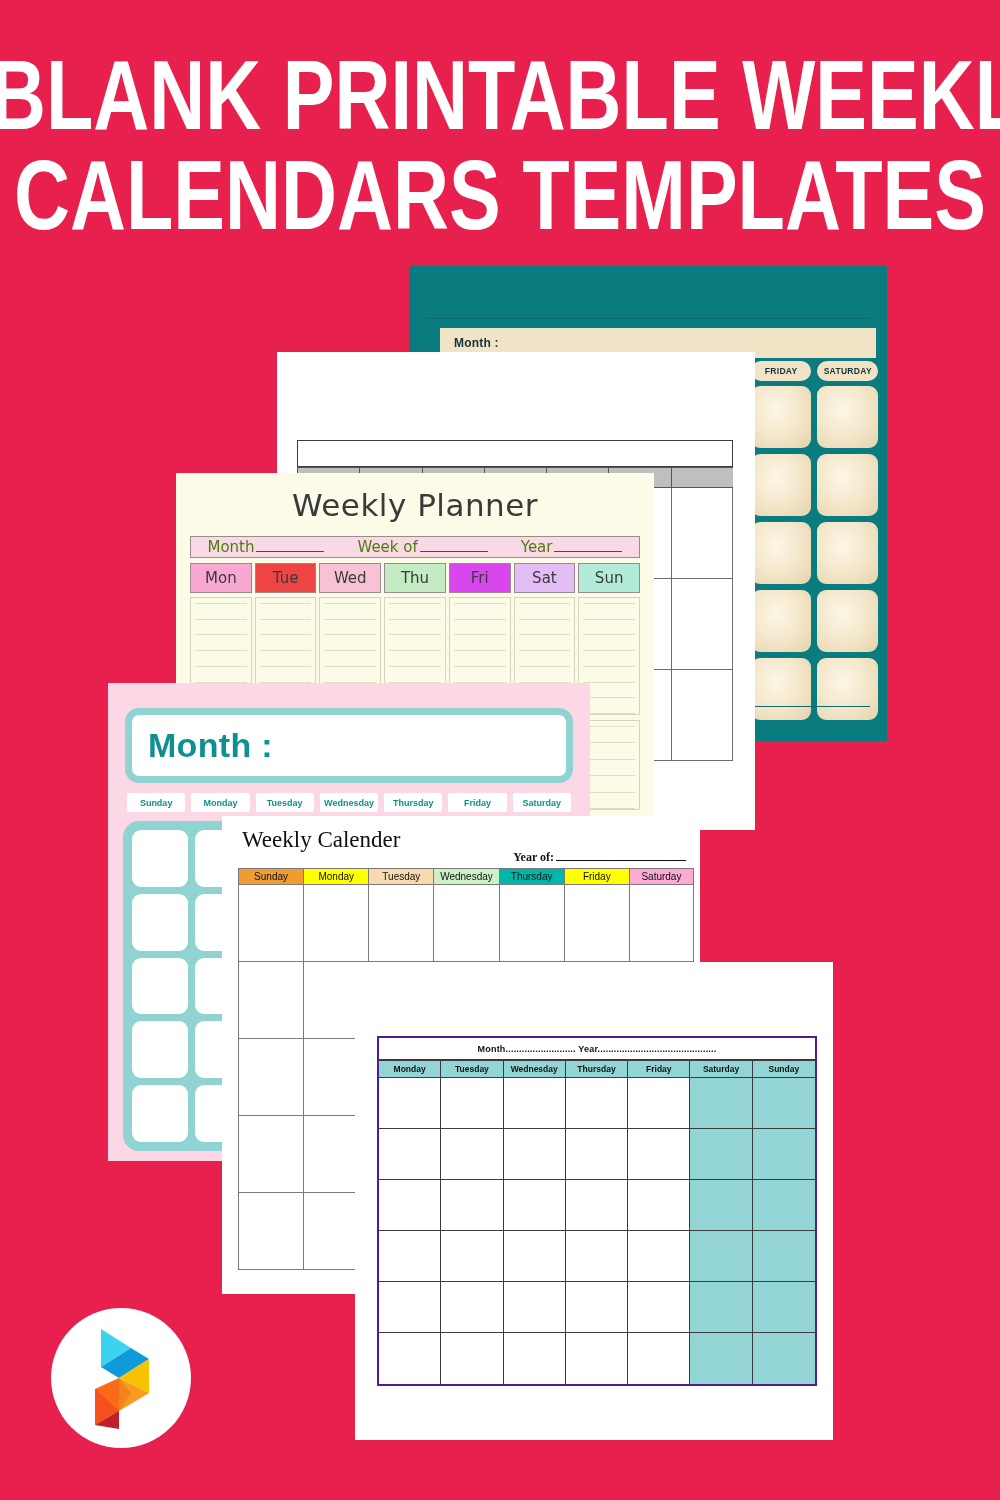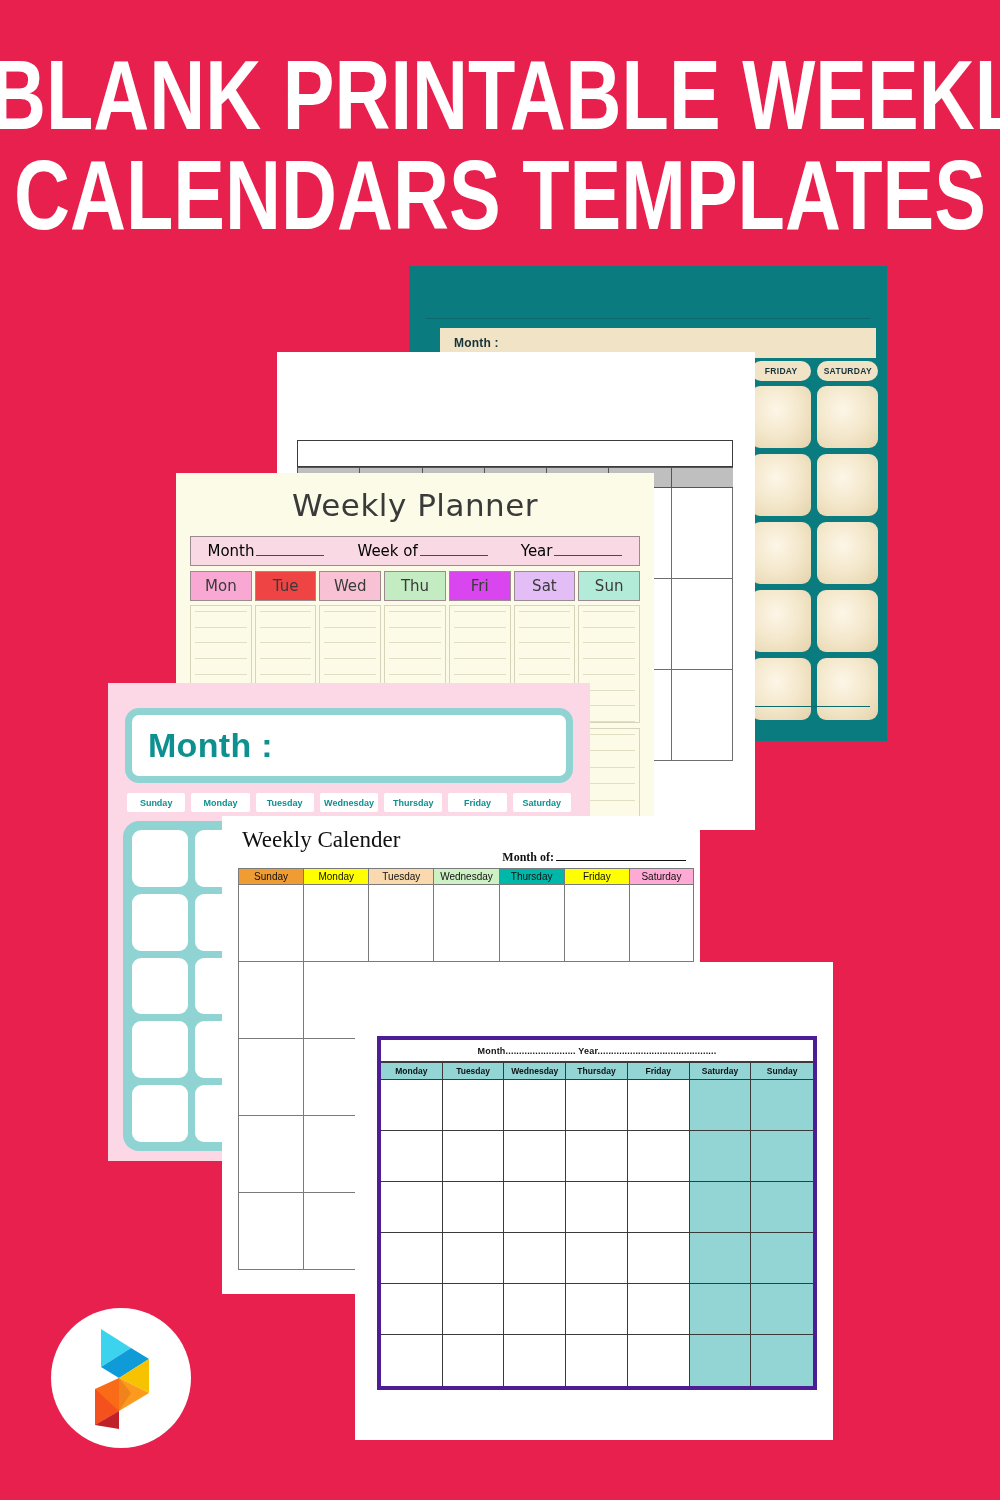--- a/index.html
+++ b/index.html
@@ -115,24 +115,24 @@
     background: #fbfbe8;
     z-index: 30;
   }
   #sheet-planner .pl-title {
     text-align: center; margin-top: 14px;
     font-family: "DejaVu Sans", sans-serif;
     font-size: 31px; color: #3a3a3a; font-weight: 400;
     letter-spacing: .5px;
   }
   #sheet-planner .pl-bar {
-    margin: 13px 14px 0 14px; height: 30px;
+    margin: 13px 14px 0 14px; height: 22px;
     background: #f9d9e4; border: 1.2px solid #9b8a90;
     display: flex; align-items: center; justify-content: space-around;
-    font-family: "DejaVu Sans", sans-serif; font-size: 15px; color: #000000;
+    font-family: "DejaVu Sans", sans-serif; font-size: 15px; color: #4d7c0f;
   }
   #sheet-planner .pl-bar .fld { display: inline-flex; align-items: baseline; }
   #sheet-planner .pl-bar .fld .ul {
     display: inline-block; width: 68px; border-bottom: 1.2px solid #4a4a4a;
     margin-left: 2px; height: 12px;
   }
   #sheet-planner .pl-days {
     margin: 5px 14px 0 14px;
     display: grid; grid-template-columns: repeat(7, 1fr); gap: 3px;
   }
@@ -233,21 +233,21 @@
   #sheet-wc .wc-grid .c.lastcol { border-right: 1px solid #7a7a7a; }
 
   
   #sheet-bottom {
     left: 355px; top: 962px; width: 478px; height: 478px;
     background: #ffffff;
     z-index: 55;
   }
   #sheet-bottom .bt-table {
     position: absolute; left: 22px; top: 74px; width: 440px;
-    border: 4px solid #4c1d95;
+    border: 2px solid #4c1d95;
   }
   #sheet-bottom .bt-header {
     height: 23px; border-bottom: 2px solid #3a3a3a;
     display: flex; align-items: center; justify-content: center;
     font-family: "Liberation Sans", sans-serif; font-weight: bold;
     font-size: 9px; color: #111; letter-spacing: .2px;
   }
   #sheet-bottom .bt-grid {
     display: grid; grid-template-columns: repeat(7, 1fr);
   }
@@ -576,21 +576,21 @@
       <div class="cell"></div>
       <div class="cell"></div>
       <div class="cell"></div>
       <div class="cell"></div>
     </div>
 </div>
 
 <div class="sheet" id="sheet-wc">
   <div class="wc-title">Weekly Calender</div>
   <div class="wc-weekof">
-    <span>Month of:</span>
+    <span>Year of:</span>
     <span class="ul"></span>
   </div>
   <div class="wc-grid" id="wc-grid">
       <div class="h" style="background: rgb(239, 156, 51);">Sunday</div>
       <div class="h" style="background: rgb(255, 255, 0);">Monday</div>
       <div class="h" style="background: rgb(250, 217, 175);">Tuesday</div>
       <div class="h" style="background: rgb(205, 240, 197);">Wednesday</div>
       <div class="h" style="background: rgb(0, 184, 169);">Thursday</div>
       <div class="h" style="background: rgb(255, 255, 0);">Friday</div>
       <div class="h lastcol" style="background: rgb(255, 170, 212);">Saturday</div>

